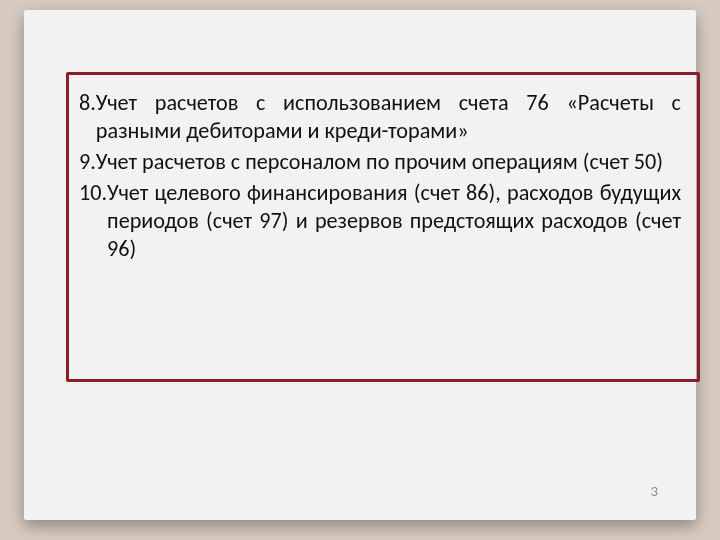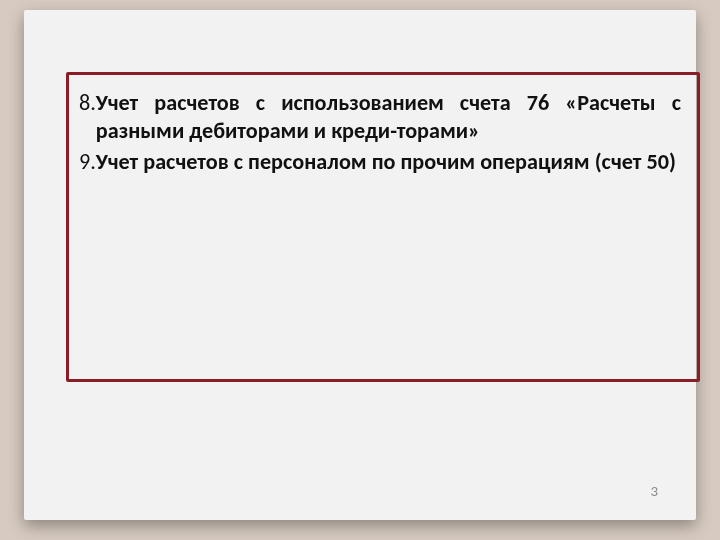--- a/index.html
+++ b/index.html
@@ -46,21 +46,20 @@
     margin-bottom: 3px;
   }
   .num {
     flex: 0 0 auto;
     white-space: nowrap;
   }
   .txt {
     flex: 1 1 auto;
     text-align: justify;
     text-align-last: left;
-    font-weight: bold;
   }
   .page-num {
     position: absolute;
     right: 38px;
     bottom: 20px;
     font-size: 15px;
     color: #8a8a8a;
   }
 </style>
 </head>
@@ -74,19 +73,23 @@
       <div class="item">
         <span class="num">8.</span>
         <span class="txt">Учет расчетов с использованием счета 76 «Расчеты с разными дебиторами и креди-торами»</span>
       </div>
 
       <div class="item">
         <span class="num">9.</span>
         <span class="txt">Учет расчетов с персоналом по прочим операциям (счет 50)</span>
       </div>
 
+      <div class="item">
+        <span class="num">10.</span>
+        <span class="txt">Учет целевого финансирования (счет 86), расходов будущих периодов (счет 97) и резервов предстоящих расходов (счет 96)</span>
+      </div>
 
     </div>
 
     <div class="page-num">3</div>
 
   </div>
 </div>
 
 </body></html>

